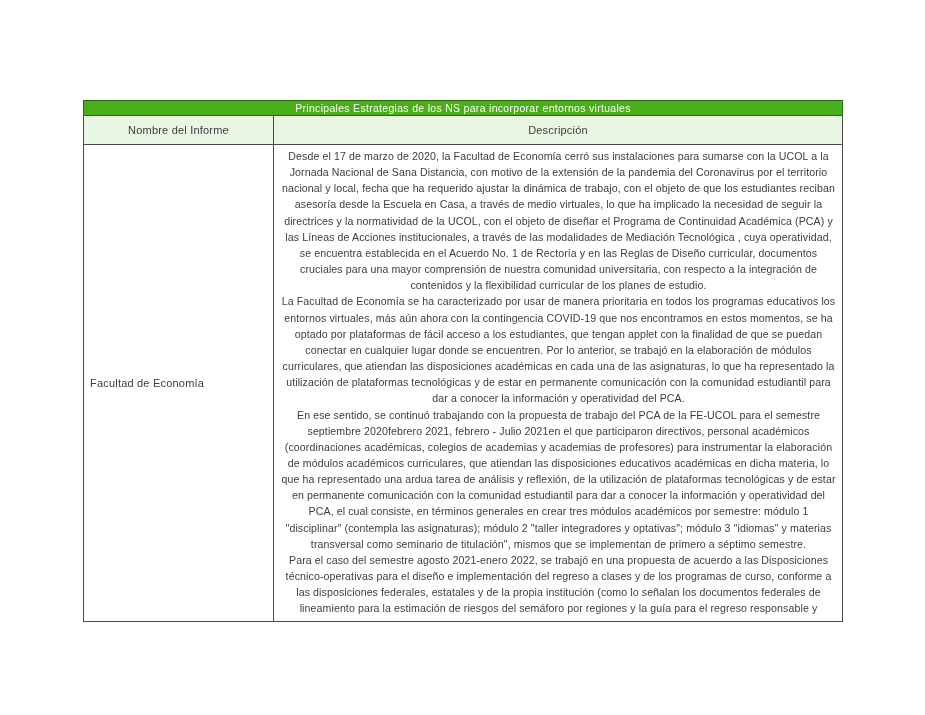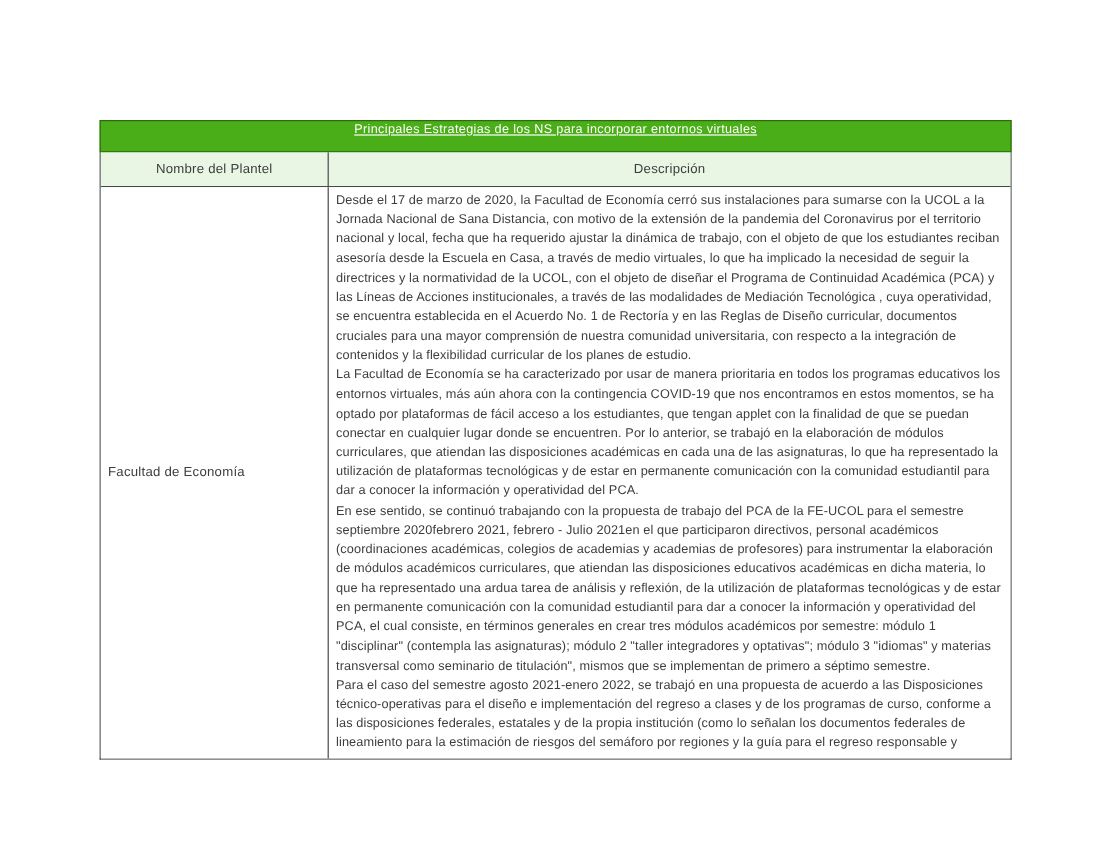--- a/index.html
+++ b/index.html
@@ -31,30 +31,29 @@
     letter-spacing:0.3px;
     color:#3a3a3a;
   }
   .table-wrap{
     position:absolute;
     left:83px;
     top:100px;
     width:760px;
   }
   .title-bar{
-    height:27px;
+    height:16px;
     background:var(--title-bar-bg);
     border:1px solid var(--title-bar-border);
     color:#ffffff;
     font-size:10.5px;
     font-weight:300;
     text-align:center;
     line-height:15px;
     letter-spacing:0.3px;
-    text-decoration:underline;
   }
   .grid{
     border:1px solid var(--table-border);
     border-top:none;
   }
   .row{display:flex;}
   .header-row{
     background:var(--header-row-bg);
     height:29px;
     border-bottom:1px solid var(--table-border);
@@ -84,21 +83,21 @@
     letter-spacing:0.2px;
   }
   .desc{
     padding:3px 5px 4px 6px;
     font-size:10.6px;
     font-weight:300;
     line-height:16.15px;
     letter-spacing:0.1px;
     text-align:left;
   }
-  .desc p{margin:0;}
+  .desc p{margin:0;text-align:center;}
   .page-number{
     position:absolute;
     left:83px;
     top:656px;
     width:760px;
     text-align:center;
     font-size:13px;
     font-weight:300;
     color:#3a3a3a;
   }
@@ -109,21 +108,21 @@
 <div class="page">
 
 
   <div class="table-wrap">
 
     <div class="title-bar">Principales Estrategias de los NS para incorporar entornos virtuales</div>
 
     <div class="grid">
 
       <div class="row header-row">
-        <div class="cell col1 head">Nombre del Plantel</div>
+        <div class="cell col1 head">Nombre del Informe</div>
         <div class="cell col2 head">Descripción</div>
       </div>
 
       <div class="row body-row">
         <div class="cell col1 plantel">Facultad de Economía</div>
         <div class="cell col2 desc">
           <p>Desde el 17 de marzo de 2020, la Facultad de Economía cerró sus instalaciones para sumarse con la UCOL a la Jornada Nacional de Sana Distancia, con motivo de la extensión de la pandemia del Coronavirus por el territorio nacional y local, fecha que ha requerido ajustar la dinámica de trabajo, con el objeto de que los estudiantes reciban asesoría desde la Escuela en Casa, a través de medio virtuales, lo que ha implicado la necesidad de seguir la directrices y la normatividad de la UCOL, con el objeto de diseñar el Programa de Continuidad Académica (PCA) y las Líneas de Acciones institucionales, a través de las modalidades de Mediación Tecnológica , cuya operatividad, se encuentra establecida en el Acuerdo No. 1 de Rectoría y en las Reglas de Diseño curricular, documentos cruciales para una mayor comprensión de nuestra comunidad universitaria, con respecto a la integración de contenidos y la flexibilidad curricular de los planes de estudio.</p>
           <p>La Facultad de Economía se ha caracterizado por usar de manera prioritaria en todos los programas educativos los entornos virtuales, más aún ahora con la contingencia COVID-19 que nos encontramos en estos momentos, se ha optado por plataformas de fácil acceso a los estudiantes, que tengan applet con la finalidad de que se puedan conectar en cualquier lugar donde se encuentren. Por lo anterior, se trabajó en la elaboración de módulos curriculares, que atiendan las disposiciones académicas en cada una de las asignaturas, lo que ha representado la utilización de plataformas tecnológicas y de estar en permanente comunicación con la comunidad estudiantil para dar a conocer la información y operatividad del PCA.</p>
           <p>En ese sentido, se continuó trabajando con la propuesta de trabajo del PCA de la FE-UCOL para el semestre septiembre 2020febrero 2021, febrero - Julio 2021en el que participaron directivos, personal académicos (coordinaciones académicas, colegios de academias y academias de profesores) para instrumentar la elaboración de módulos académicos curriculares, que atiendan las disposiciones educativos académicas en dicha materia, lo que ha representado una ardua tarea de análisis y reflexión, de la utilización de plataformas tecnológicas y de estar en permanente comunicación con la comunidad estudiantil para dar a conocer la información y operatividad del PCA, el cual consiste, en términos generales en crear tres módulos académicos por semestre: módulo 1 "disciplinar" (contempla las asignaturas); módulo 2 "taller integradores y optativas"; módulo 3 "idiomas" y materias transversal como seminario de titulación", mismos que se implementan de primero a séptimo semestre.</p>
           <p>Para el caso del semestre agosto 2021-enero 2022, se trabajó en una propuesta de acuerdo a las Disposiciones técnico-operativas para el diseño e implementación del regreso a clases y de los programas de curso, conforme a las disposiciones federales, estatales y de la propia institución (como lo señalan los documentos federales de lineamiento para la estimación de riesgos del semáforo por regiones y la guía para el regreso responsable y</p>

